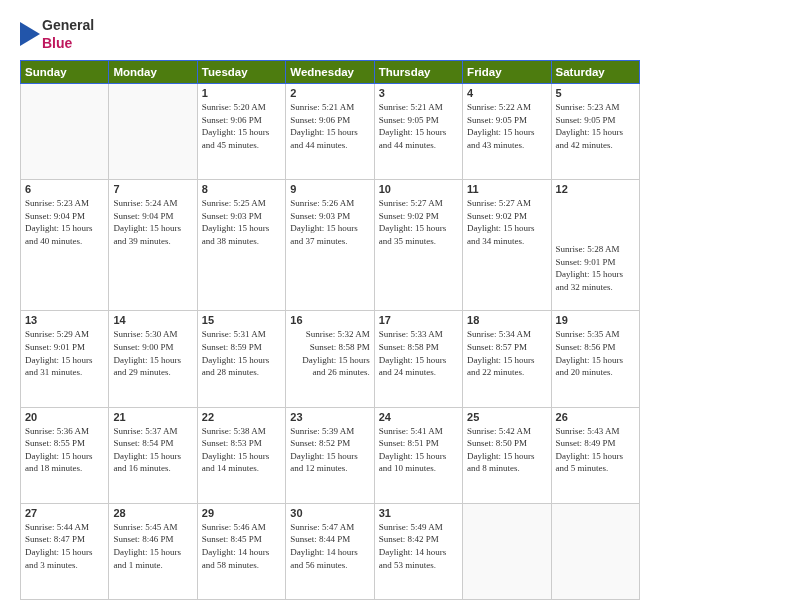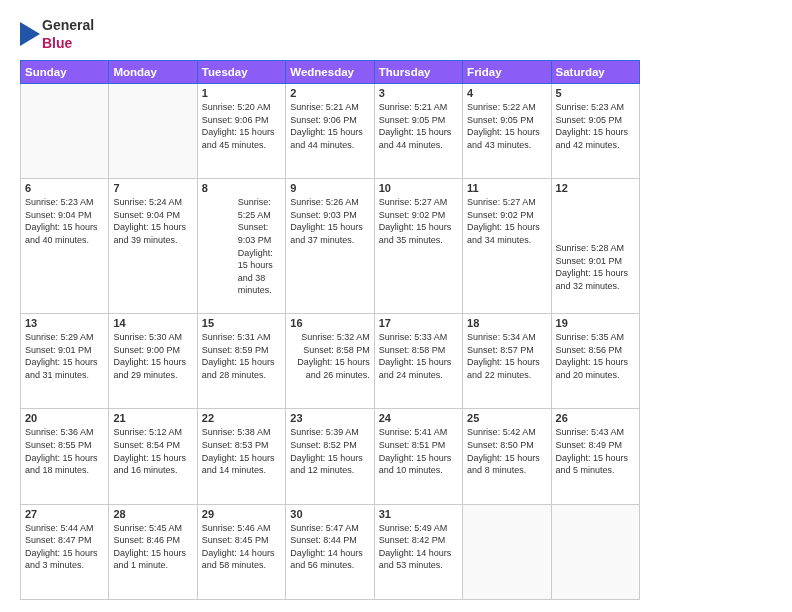--- a/index.html
+++ b/index.html
@@ -43,21 +43,21 @@
       font-weight: normal;
     }
     .calendar {
       flex: 1;
       border: 1px solid #ccc;
       border-collapse: collapse;
       width: 100%;
       table-layout: fixed;
     }
     .calendar th {
-      background: #8b5cf6;
+      background: #4d7c0f;
       color: #fff;
       font-size: 11.5px;
       font-weight: bold;
       padding: 5px 4px;
       text-align: left;
       border: 1px solid #3366dd;
     }
     .calendar td {
       border: 1px solid #ccc;
       vertical-align: top;
@@ -71,20 +71,21 @@
       font-size: 11px;
       font-weight: bold;
       color: #333;
       display: block;
       margin-bottom: 2px;
     }
     .day-info {
       font-size: 9px;
       color: #333;
       line-height: 1.4;
+      font-family: Liberation Serif, serif;
     }
     .empty-cell {
       background: #f9f9f9;
     }
   </style>
 </head>
 <body>
 
 <div class="page">
   <div class="header">
@@ -157,21 +158,21 @@
 Daylight: 15 hours and 40 minutes.</div>
           </td>
           <td>
             <span class="day-num">7</span>
             <div class="day-info" style="white-space: pre-line;">Sunrise: 5:24 AM
 Sunset: 9:04 PM
 Daylight: 15 hours and 39 minutes.</div>
           </td>
           <td>
             <span class="day-num">8</span>
-            <div class="day-info" style="white-space: pre-line; margin-left: 36px;">Sunrise: 5:25 AM
+            <div class="day-info" style="white-space: pre-line;">Sunrise: 5:25 AM
 Sunset: 9:03 PM
 Daylight: 15 hours and 38 minutes.</div>
           </td>
           <td>
             <span class="day-num">9</span>
             <div class="day-info" style="white-space: pre-line;">Sunrise: 5:26 AM
 Sunset: 9:03 PM
 Daylight: 15 hours and 37 minutes.</div>
           </td>
           <td>
@@ -239,21 +240,21 @@
         </tr>
         <tr>
           <td>
             <span class="day-num">20</span>
             <div class="day-info" style="white-space: pre-line;">Sunrise: 5:36 AM
 Sunset: 8:55 PM
 Daylight: 15 hours and 18 minutes.</div>
           </td>
           <td>
             <span class="day-num">21</span>
-            <div class="day-info" style="white-space: pre-line;">Sunrise: 5:12 AM
+            <div class="day-info" style="white-space: pre-line;">Sunrise: 5:37 AM
 Sunset: 8:54 PM
 Daylight: 15 hours and 16 minutes.</div>
           </td>
           <td>
             <span class="day-num">22</span>
             <div class="day-info" style="white-space: pre-line;">Sunrise: 5:38 AM
 Sunset: 8:53 PM
 Daylight: 15 hours and 14 minutes.</div>
           </td>
           <td>

